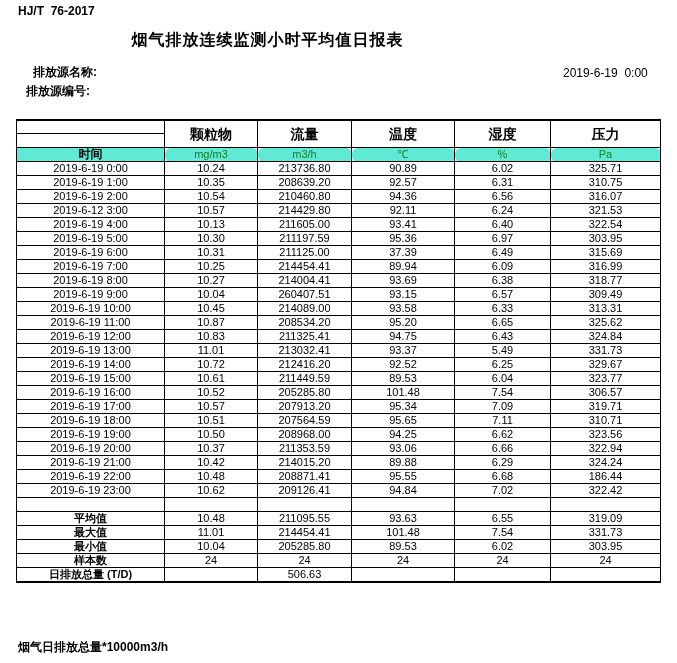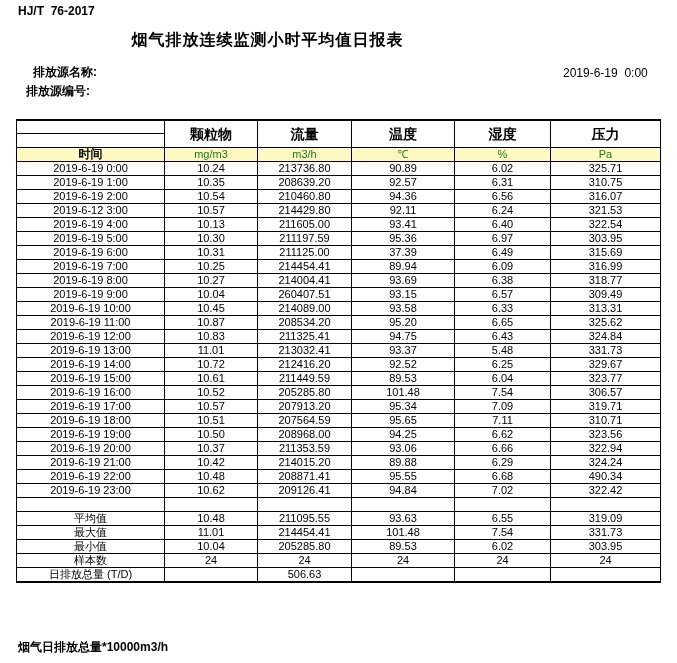--- a/index.html
+++ b/index.html
@@ -40,38 +40,38 @@
     height: 13.9px;
     line-height: 13px;
     padding: 0 2px;
     white-space: nowrap;
     overflow: hidden;
   }
   tr.head-row td { font-size: 14px; font-weight: bold; }
   tr.unit-row td { background: #baf2ba; }
   tr.unit-row td.time-head { font-weight: bold; font-size: 12px; color: #000; }
   tr.unit-row td.unit { color: #1e7b1e; font-size: 11px; }
-  td.sum-label { font-weight: normal; font-size: 11.5px; margin-left: 35px; }
+  td.sum-label { font-weight: bold; font-size: 11.5px; margin-left: 35px; }
   tr.spacer td { height: 13.9px; }
 
   .foot-note {
     position: absolute; left: 18px; top: 639px;
     font-size: 12px; font-weight: bold;
   }
   .sign-row { position: absolute; left: 0; top: 638px; width: 677px; height: 18px; font-size: 12.5px; font-weight: bold; }
   .sign-row span { position: absolute; white-space: nowrap; }
   .lbl-unit   { left: 18px; }
   .lbl-resp   { left: 222px; }
   .lbl-report { left: 352px; }
   .lbl-date   { left: 486px; }
   .lbl-year   { left: 588px; }
   .lbl-month  { left: 632px; }
   .lbl-day    { left: 661px; }
 </style>
-<style>tr.unit-row td{background:#fef9c3;}tr.unit-row td.unit{color:#1e7b1e;border-radius:6px;}</style></head>
+<style>tr.unit-row td{background:#5eead4;}tr.unit-row td.unit{color:#1e7b1e;border-radius:6px;}</style></head>
 <body>
 
 <div class="page">
 
   <div class="std-code">HJ/T  76-2017</div>
   <div class="title">烟气排放连续监测小时平均值日报表</div>
   <div class="meta-name">排放源名称:</div>
   <div class="meta-id">排放源编号:</div>
   <div class="meta-date">2019-6-19  0:00</div>
 
@@ -208,21 +208,21 @@
           <td>211325.41</td>
           <td>94.75</td>
           <td>6.43</td>
           <td>324.84</td>
         </tr>
         <tr>
           <td>2019-6-19 13:00</td>
           <td>11.01</td>
           <td>213032.41</td>
           <td>93.37</td>
-          <td>5.48</td>
+          <td>5.49</td>
           <td>331.73</td>
         </tr>
         <tr>
           <td>2019-6-19 14:00</td>
           <td>10.72</td>
           <td>212416.20</td>
           <td>92.52</td>
           <td>6.25</td>
           <td>329.67</td>
         </tr>
@@ -281,21 +281,21 @@
           <td>89.88</td>
           <td>6.29</td>
           <td>324.24</td>
         </tr>
         <tr>
           <td>2019-6-19 22:00</td>
           <td>10.48</td>
           <td>208871.41</td>
           <td>95.55</td>
           <td>6.68</td>
-          <td>490.34</td>
+          <td>186.44</td>
         </tr>
         <tr>
           <td>2019-6-19 23:00</td>
           <td>10.62</td>
           <td>209126.41</td>
           <td>94.84</td>
           <td>7.02</td>
           <td>322.42</td>
         </tr>
       </tbody>

